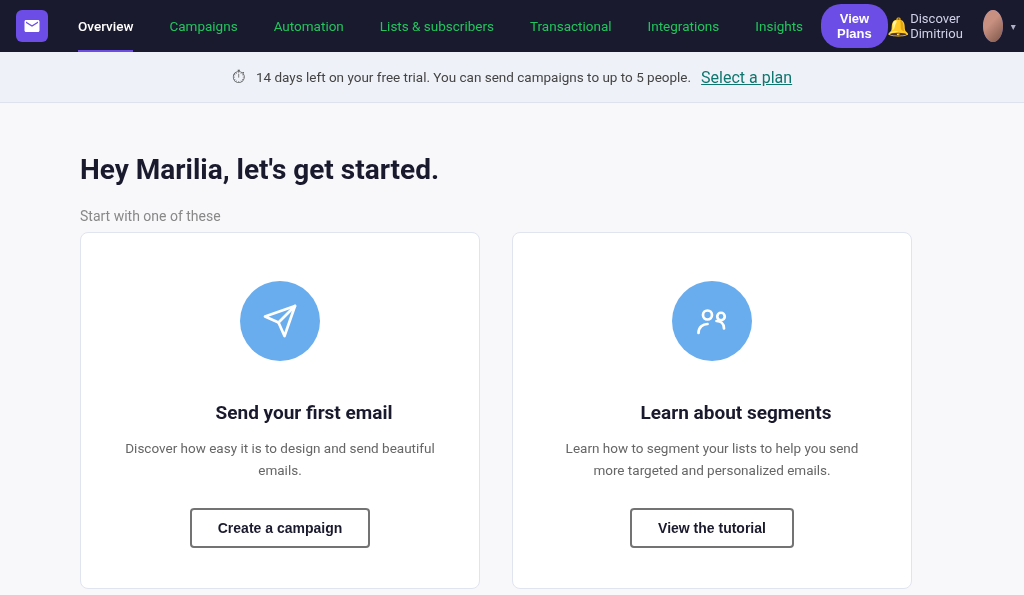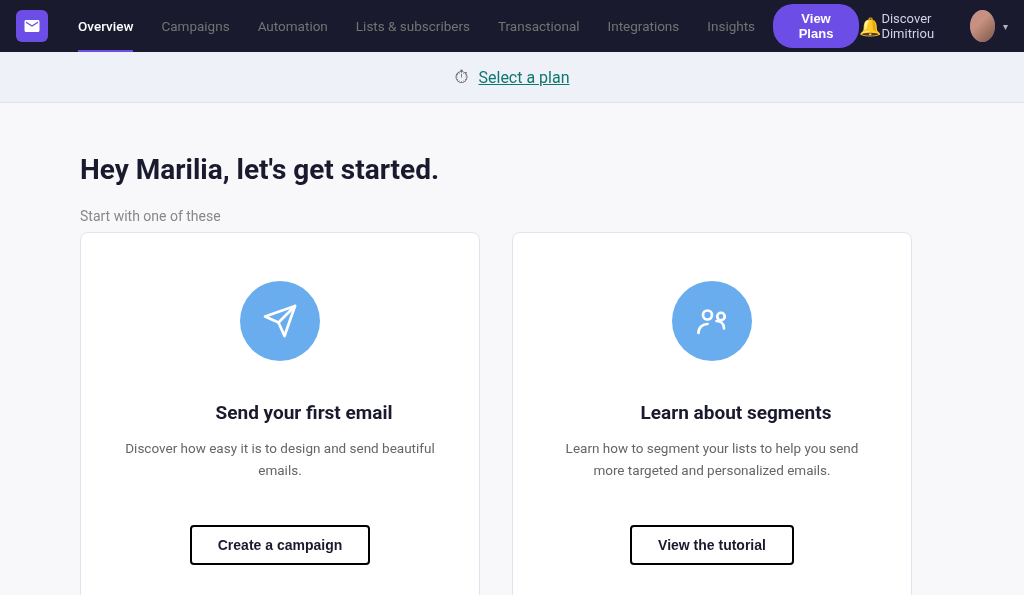--- a/index.html
+++ b/index.html
@@ -17,24 +17,24 @@
     .nav-logo {
       width: 32px; height: 32px;
       background: #6c4de6;
       border-radius: 6px;
       display: flex; align-items: center; justify-content: center;
       margin-right: 12px;
       flex-shrink: 0;
     }
     .nav-logo svg { width: 18px; height: 18px; }
     .nav-items {
-      display: flex; align-items: center; gap: 0; flex: 1; text-align: center;
+      display: flex; align-items: center; gap: 8px; flex: 1; text-align: center;
     }
     .nav-item {
-      color: #737373;
+      color: #22c55e;
       font-size: 13.5px;
       padding: 0 14px;
       height: 52px;
       display: flex; align-items: center;
       cursor: pointer;
       text-decoration: none;
       position: relative;
       white-space: nowrap;
     }
     .nav-item.active {
@@ -152,24 +152,24 @@
       color: #1a1a2e;
       margin-bottom: 14px;
       text-align: center;
       margin-left: 48px;
     }
     .card-desc {
       font-size: 13.5px;
       color: #666;
       text-align: center;
       line-height: 1.6;
-      margin-bottom: 44px;
+      margin-bottom: 27px;
     }
     .card-btn {
-      border: 2px solid #000000;
+      border: 2px solid #737373;
       background: transparent;
       color: #1a1a2e;
       border-radius: 4px;
       padding: 10px 26px;
       font-size: 14px;
       font-weight: 600;
       cursor: pointer;
     }
   </style>
 </head>
@@ -198,20 +198,21 @@
       <div class="nav-avatar">
         <div class="nav-avatar-img"></div>
       </div>
       <span class="nav-chevron">▾</span>
     </div>
   </div>
 </nav>
 
 <div class="trial-banner">
   <span class="trial-clock">⏱</span>
+  <span class="trial-text">14 days left on your free trial. You can send campaigns to up to 5 people.</span>
   <span class="trial-link">Select a plan</span>
 </div>
 
 <div class="main">
   <h1 class="greeting">Hey Marilia, let's get started.</h1>
   <p class="subtitle">Start with one of these</p>
 
   <div class="cards-row">
 
     <div class="card">

